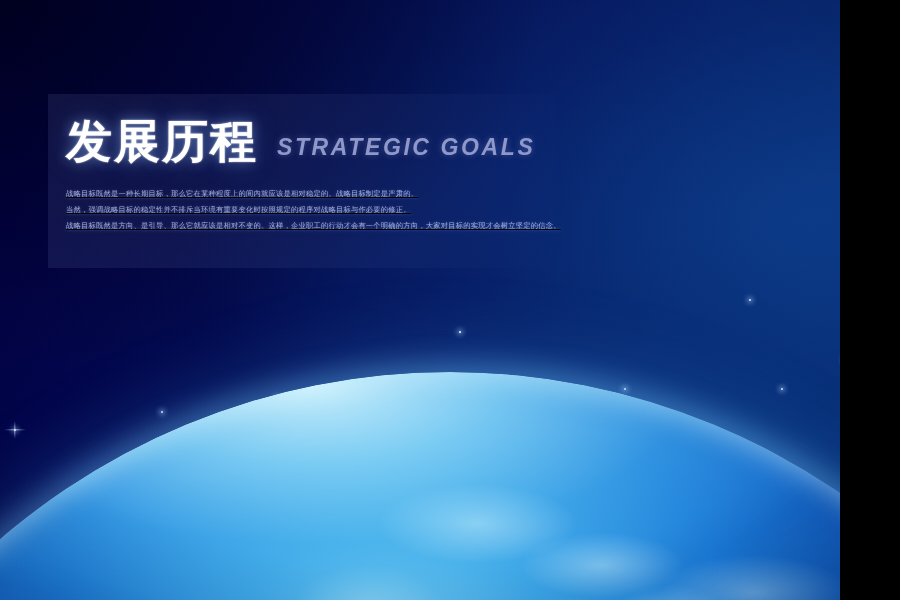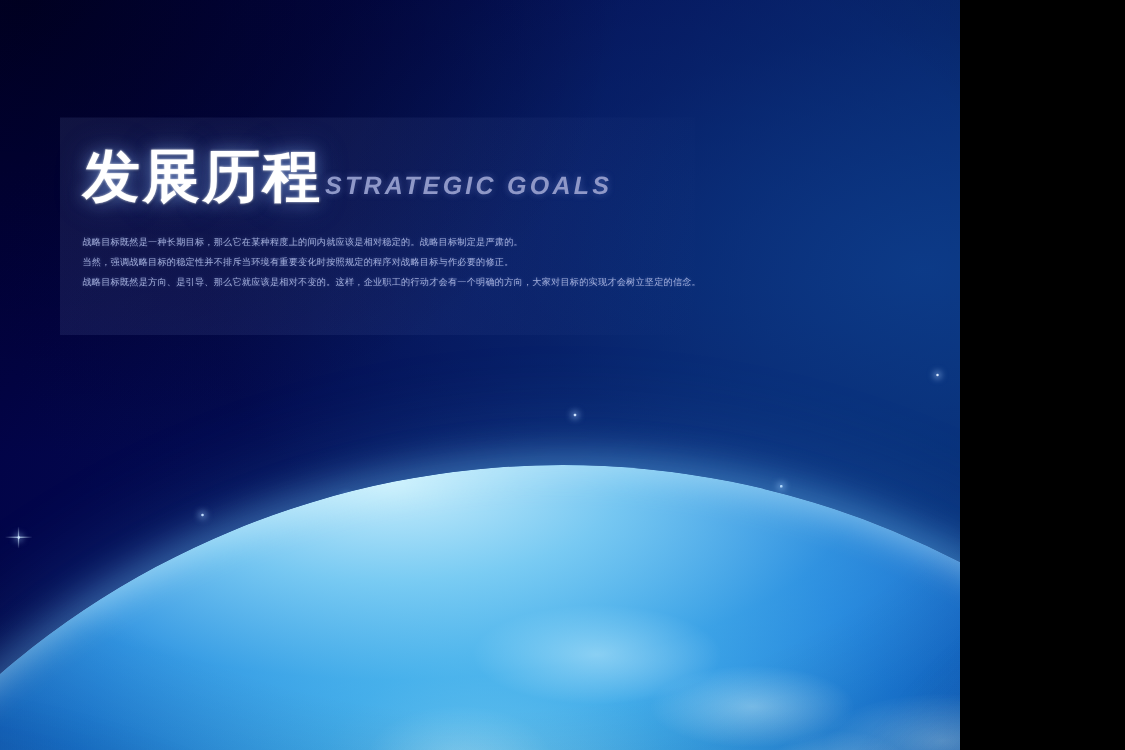--- a/index.html
+++ b/index.html
@@ -3,21 +3,21 @@
 <meta charset="utf-8">
 <title>发展历程 STRATEGIC GOALS</title>
 <style>
   html, body {
     margin: 0;
     padding: 0;
     background: #000;
   }
   #stage {
     position: relative;
-    width: 768px;
+    width: 840px;
     height: 600px;
     overflow: hidden;
     font-family: "Liberation Sans", sans-serif;
     background: #020248;
     user-select: none;
   }
 
   
   .sky-base {
     position: absolute;
@@ -244,35 +244,36 @@
       0 0 2px rgba(255,255,255,0.85),
       0 0 12px rgba(150,190,255,0.55),
       0 0 26px rgba(90,140,230,0.40),
       1px 2px 3px rgba(0,0,40,0.55);
     white-space: nowrap;
   }
   .title-en {
     font-family: "Liberation Sans", sans-serif;
     font-style: italic;
     font-weight: 700;
-    font-size: 20px;
+    font-size: 23px;
     line-height: 1;
     letter-spacing: 2.6px;
     color: #8f98c8;
     text-shadow: 0 0 6px rgba(120,140,210,0.45);
-    margin-left: 2px;
+    margin-left: 19px;
     margin-bottom: 5px;
     white-space: nowrap;
   }
 
   .body-copy {
     position: absolute;
     left: 66px;
     top: 186px;
     width: 800px;
+    text-decoration: underline;
   }
   .body-line {
     font-family: "DejaVu Sans", "Liberation Sans", sans-serif;
     font-size: 7.3px;
     line-height: 16px;
     letter-spacing: 0.2px;
     color: #aeb9e4;
     text-shadow: 0 0 3px rgba(140,165,230,0.45);
     white-space: nowrap;
     opacity: 0.92;

